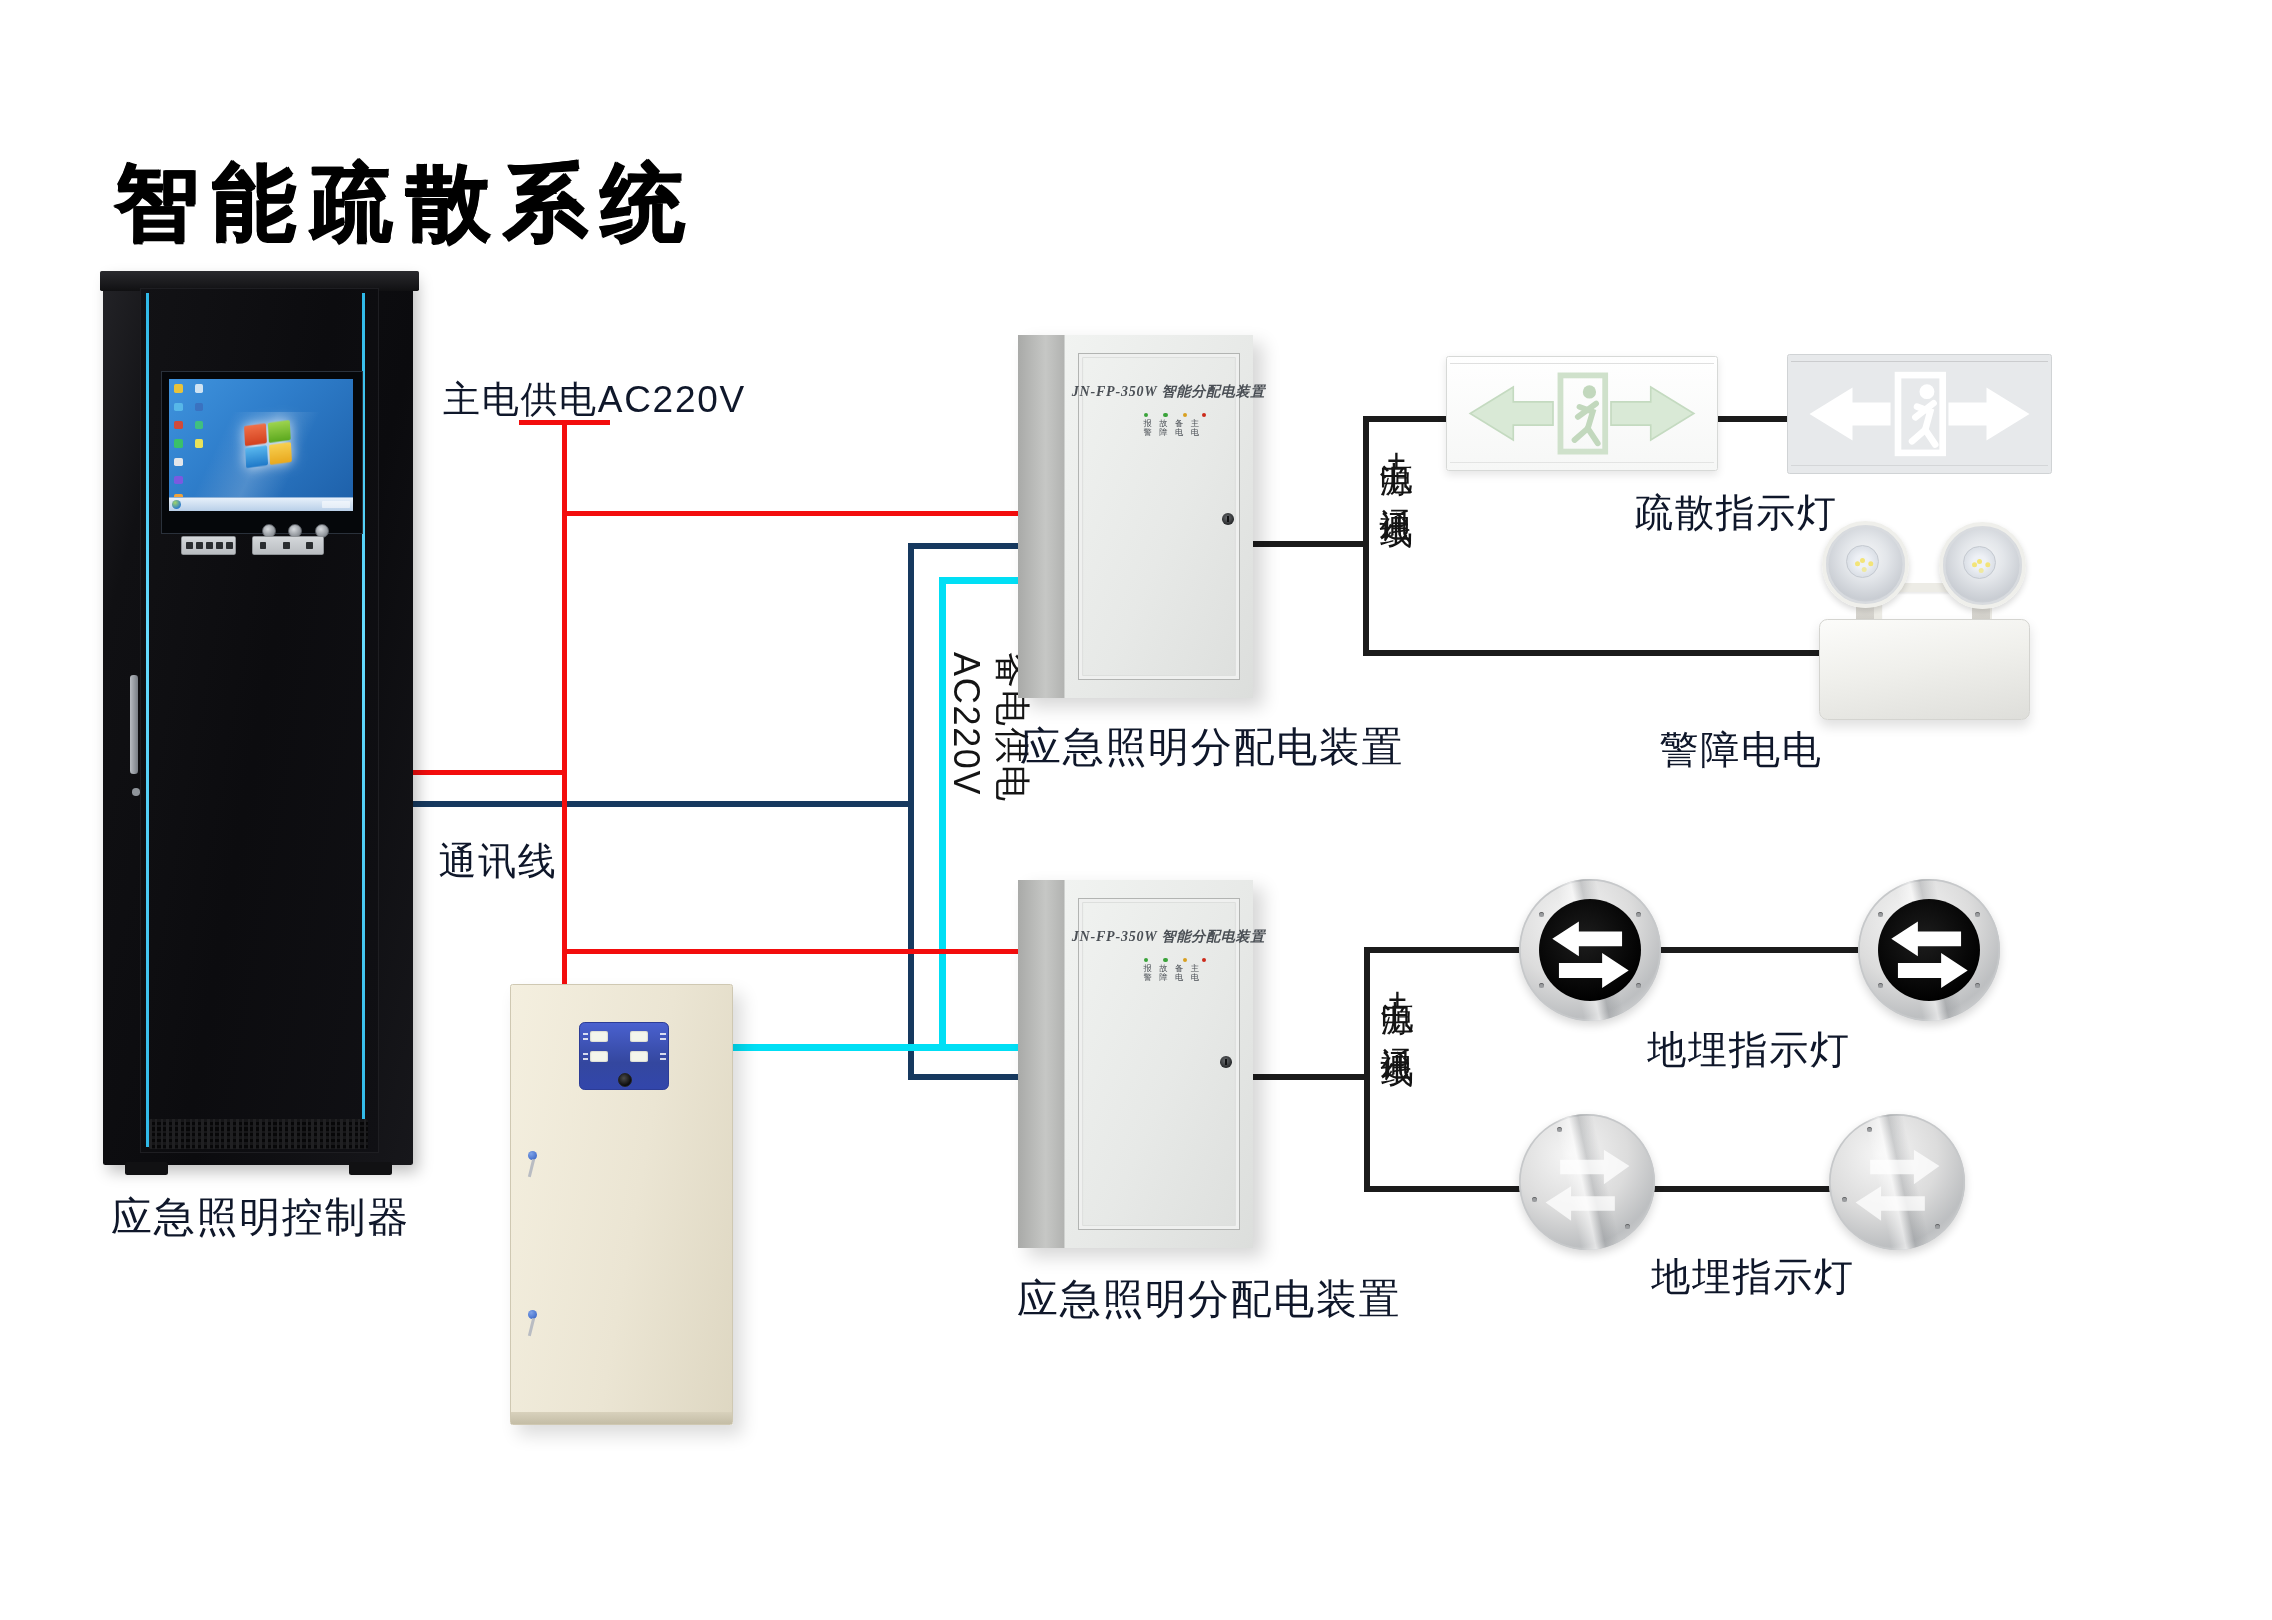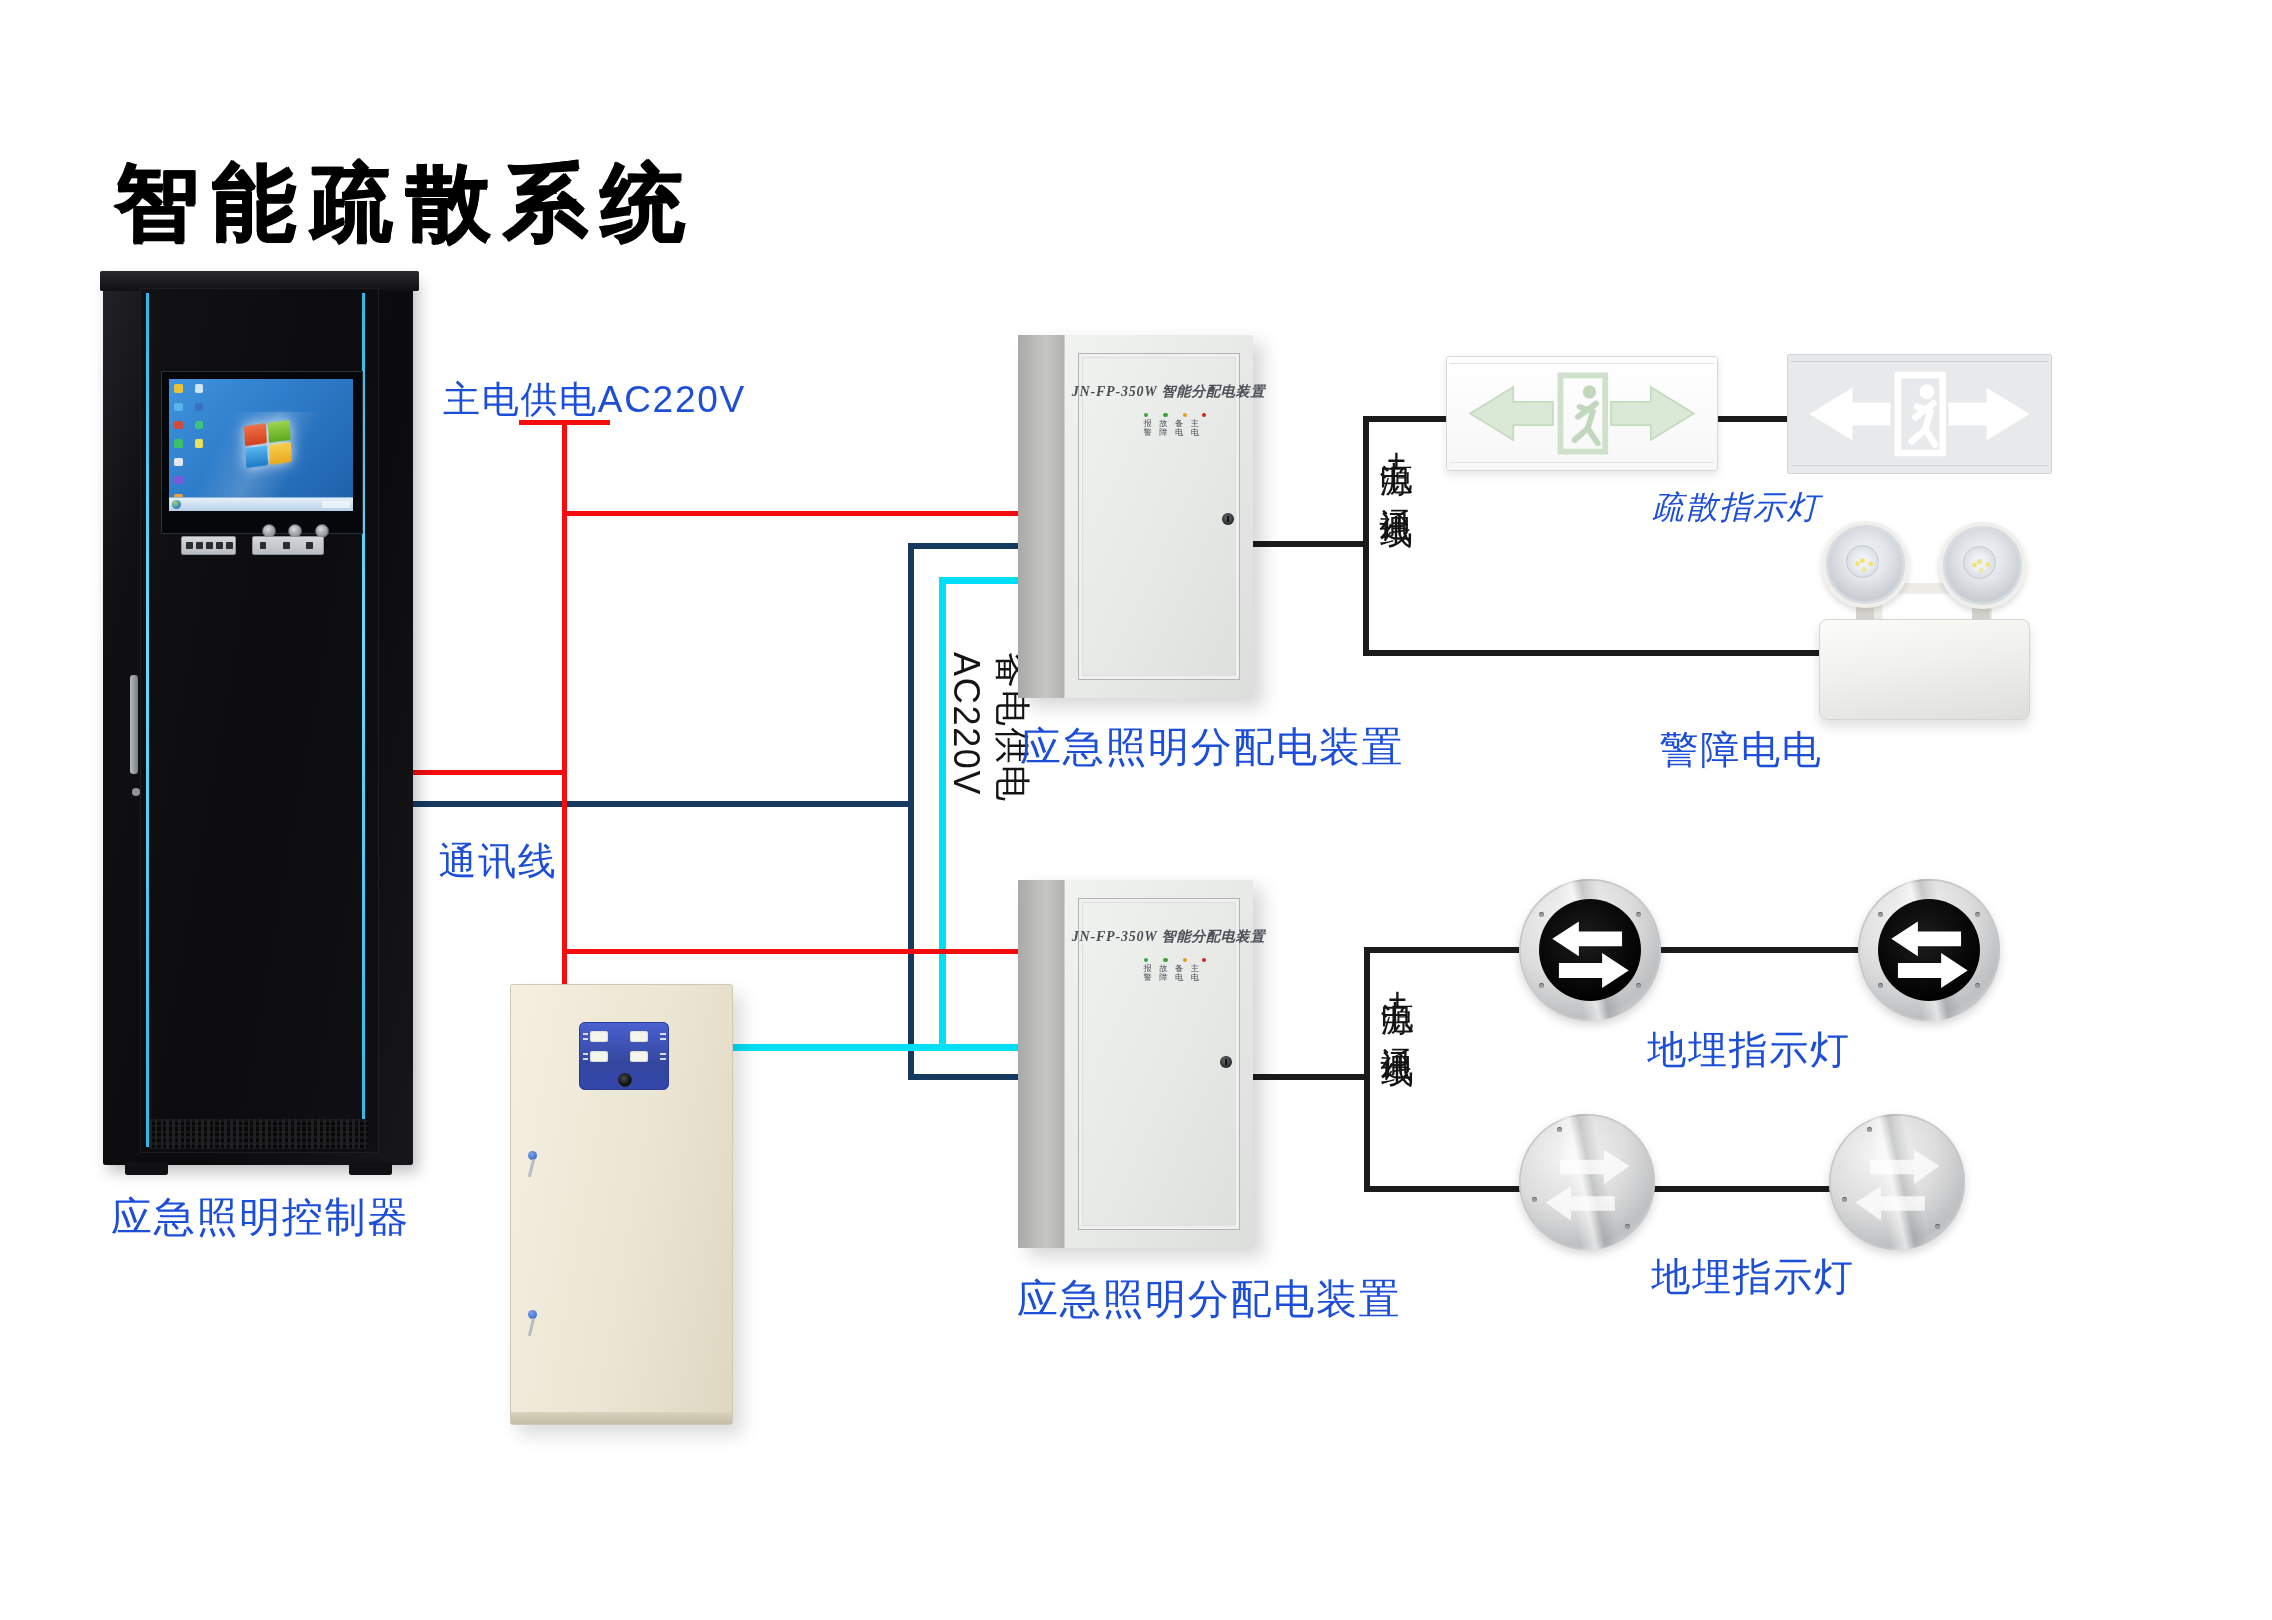--- a/index.html
+++ b/index.html
@@ -1,20 +1,20 @@
 <!DOCTYPE html>
 <html style="font-size:13.2px"><head>
 <meta charset="utf-8">
 <style>
   html,body{margin:0;padding:0;background:#ffffff;}
   .stage{position:relative;width:2273px;height:1620px;background:#ffffff;overflow:hidden;
          font-family:"Liberation Sans",sans-serif;color:#141414;}
   
   .abs{position:absolute;}
-  .lbl{position:absolute;color:#1d4ed8;text-align:center;letter-spacing:1.7px;white-space:nowrap;}
+  .lbl{position:absolute;color:#0f172a;text-align:center;letter-spacing:1.7px;white-space:nowrap;}
   .hline{position:absolute;height:5px;}
   .vline{position:absolute;width:5px;}
   .wire-red{background:#f30d0d;}
   .wire-navy{background:#16395f;}
   .wire-cyan{background:#00dff5;}
   .wire-black{background:#1b1b1b;}
   
   .title{position:absolute;left:114px;top:146px;width:613px;font-family:"Liberation Serif",serif;
          font-weight:900;font-size:84px;letter-spacing:13.2px;color:#000;
          text-shadow:1.7px 0 0 #000,0 0.8px 0 #000,0.8px 1.7px 0 #000;}
@@ -321,21 +321,21 @@
       <rect x="133" y="24" width="54" height="94" fill="none" stroke="#ffffff" stroke-width="8"></rect>
       <g stroke="#ffffff" stroke-width="8" stroke-linecap="round" fill="none">
         <circle cx="168" cy="44" r="9" fill="#ffffff" stroke="none"></circle>
         <path d="M156 62 L172 68 L166 90"></path>
         <path d="M166 90 L178 108"></path>
         <path d="M166 90 L150 104"></path>
         <path d="M154 75 L176 58"></path>
       </g>
     </svg>
   </div>
-  <div class="lbl" style="left:1616px;top:486px;width:240px;font-size:32px;font-style:italic;">疏散指示灯</div>
+  <div class="lbl" style="left:1616px;top:486px;width:240px;font-size:39px;">疏散指示灯</div>
 
 
   <div>
     <div class="tlamp-handle"></div>
     <div class="tlamp-stem" style="left:1856px;top:598px;"></div>
     <div class="tlamp-stem" style="left:1972px;top:599px;"></div>
     <div class="tlamp-body"></div>
     <div class="thead" style="left:1822px;top:521px;">
       <div class="thead-face">
           <div class="thead-led"></div>

